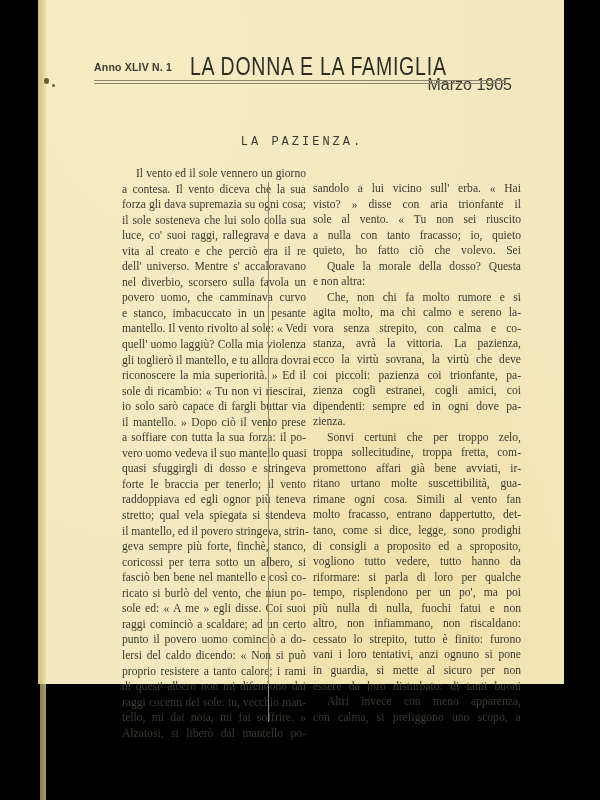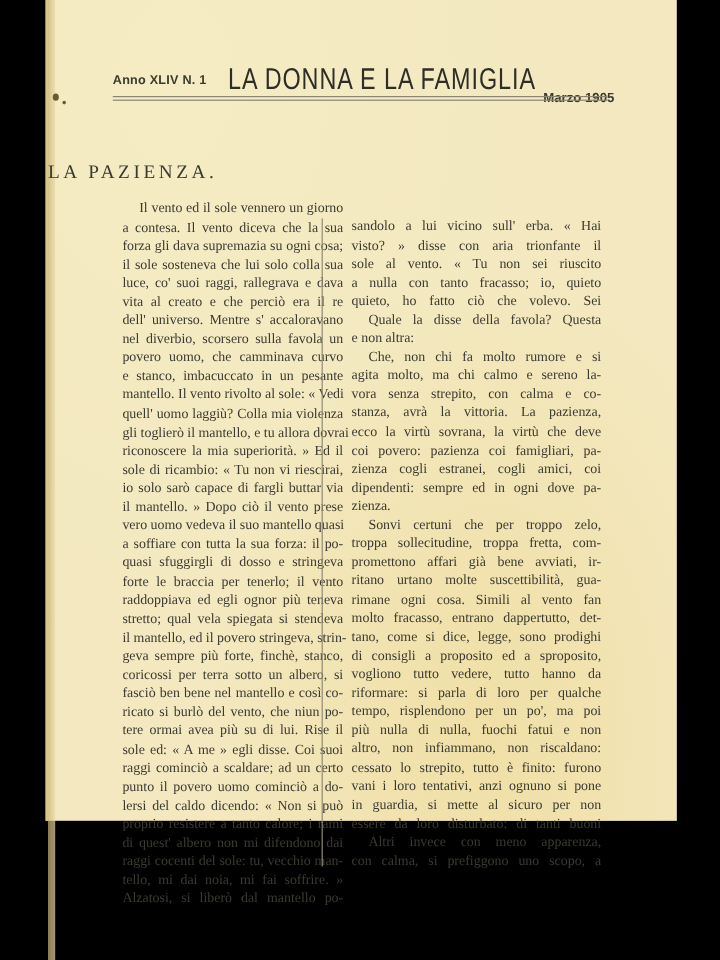--- a/index.html
+++ b/index.html
@@ -12,27 +12,27 @@
       border-left:2px solid #d8c58a;
     }
     .spine-stain { position:absolute; left:0; top:0; width:6px; height:800px;
       background:linear-gradient(to right,#c9b274,#eadba6); opacity:.7; }
     .header { position:absolute; left:54px; top:52px; width:416px; height:40px; }
     .hdr-left { position:absolute; left:0; top:9px; font-family:"Liberation Sans",sans-serif;
       font-weight:bold; font-size:10.5px; color:#3a3a30; letter-spacing:.2px; }
     .hdr-title { position:absolute; left:96px; top:0; font-family:"Liberation Sans",sans-serif;
       font-size:25px; color:#2e2e26; transform:scaleX(.78); transform-origin:left top; letter-spacing:1px; white-space:nowrap; }
     .hdr-right { position:absolute; right:-2px; top:24px; font-family:"Liberation Sans",sans-serif;
-      font-weight:bold; font-size:11px; color:#3a3a30; }
+      font-weight:normal; font-size:16px; color:#3a3a30; }
     .rule1 { position:absolute; left:54px; top:80px; width:412px; border-top:1px solid #8a8470; }
     .rule2 { position:absolute; left:54px; top:83px; width:412px; border-top:1px solid #8a8470; }
-    .article-title { position:absolute; left:0; width:524px; top:135px; 
-      font-family:Liberation Serif, serif; font-size:16px; letter-spacing:3px; color:#3a3a30; }
+    .article-title { position:absolute; left:0; width:524px; top:135px; text-align:center;
+      font-family:Liberation Mono, monospace; font-size:12px; letter-spacing:3px; color:#3a3a30; }
     .col { position:absolute; font-family:"Liberation Serif",serif; font-size:11.6px;
-      line-height:15.55px; color:#3b3a32; text-align:justify; }
+      line-height:15.55px; color:#3b3a32; text-align:justify;margin-left:20px; }
     .col .ln { display:block; white-space:nowrap; text-align-last:justify; text-align:justify; height:15.55px; }
     .col .ln.last { text-align-last:left; }
     .col .ln.ind { padding-left:14px; }
     .col-left { left:62px; top:166px; width:184px; }
     .col-right { left:253px; top:181px; width:208px; }
     .divider { position:absolute; left:228px; top:182px; height:540px; border-left:1px solid #8f8a76; }
     .spot { position:absolute; border-radius:50%; background:#6b5a30; }
   </style>
 </head>
 <body>
@@ -63,59 +63,58 @@
     <span class="ln">nel diverbio, scorsero sulla favola un</span>
     <span class="ln">povero uomo, che camminava curvo</span>
     <span class="ln">e stanco, imbacuccato in un pesante</span>
     <span class="ln">mantello. Il vento rivolto al sole: « Vedi</span>
     <span class="ln">quell' uomo laggiù? Colla mia violenza</span>
     <span class="ln">gli toglierò il mantello, e tu allora dovrai</span>
     <span class="ln">riconoscere la mia superiorità. » Ed il</span>
     <span class="ln">sole di ricambio: « Tu non vi riescirai,</span>
     <span class="ln">io solo sarò capace di fargli buttar via</span>
     <span class="ln">il mantello. » Dopo ciò il vento prese</span>
+    <span class="ln">a soffiare con tutta la sua forza: il po-</span>
     <span class="ln">vero uomo vedeva il suo mantello quasi</span>
-    <span class="ln">a soffiare con tutta la sua forza: il po-</span>
     <span class="ln">quasi sfuggirgli di dosso e stringeva</span>
     <span class="ln">forte le braccia per tenerlo; il vento</span>
     <span class="ln">raddoppiava ed egli ognor più teneva</span>
     <span class="ln">stretto; qual vela spiegata si stendeva</span>
     <span class="ln">il mantello, ed il povero stringeva, strin-</span>
     <span class="ln">geva sempre più forte, finchè, stanco,</span>
     <span class="ln">coricossi per terra sotto un albero, si</span>
     <span class="ln">fasciò ben bene nel mantello e così co-</span>
     <span class="ln">ricato si burlò del vento, che niun po-</span>
-    <span class="ln">tere ormai avea più su di lui. Rise il</span>
     <span class="ln">sole ed: « A me » egli disse. Coi suoi</span>
     <span class="ln">raggi cominciò a scaldare; ad un certo</span>
     <span class="ln">punto il povero uomo cominciò a do-</span>
     <span class="ln">lersi del caldo dicendo: « Non si può</span>
     <span class="ln">proprio resistere a tanto calore; i rami</span>
     <span class="ln">di quest' albero non mi difendono dai</span>
     <span class="ln">raggi cocenti del sole: tu, vecchio man-</span>
     <span class="ln">tello, mi dai noia, mi fai soffrire. »</span>
     <span class="ln">Alzatosi, si liberò dal mantello po-</span>
   </div>
 
   <div class="divider"></div>
 
   <div class="col col-right">
     <span class="ln">sandolo a lui vicino sull' erba. « Hai</span>
     <span class="ln">visto? » disse con aria trionfante il</span>
     <span class="ln">sole al vento. « Tu non sei riuscito</span>
     <span class="ln">a nulla con tanto fracasso; io, quieto</span>
     <span class="ln">quieto, ho fatto ciò che volevo. Sei</span>
-    <span class="ln ind">Quale la disse della favola? Questa</span>
+    <span class="ln ind">Quale la morale della dosso? Questa</span>
     <span class="ln last">e non altra:</span>
     <span class="ln ind">Che, non chi fa molto rumore e si</span>
     <span class="ln">agita molto, ma chi calmo e sereno la-</span>
     <span class="ln">vora senza strepito, con calma e co-</span>
     <span class="ln">stanza, avrà la vittoria. La pazienza,</span>
     <span class="ln">ecco la virtù sovrana, la virtù che deve</span>
-    <span class="ln">coi povero: pazienza coi famigliari, pa-</span>
+    <span class="ln">coi piccoli: pazienza coi trionfante, pa-</span>
     <span class="ln">zienza cogli estranei, cogli amici, coi</span>
     <span class="ln">dipendenti: sempre ed in ogni dove pa-</span>
     <span class="ln last">zienza.</span>
     <span class="ln ind">Sonvi certuni che per troppo zelo,</span>
     <span class="ln">troppa sollecitudine, troppa fretta, com-</span>
     <span class="ln">promettono affari già bene avviati, ir-</span>
     <span class="ln">ritano urtano molte suscettibilità, gua-</span>
     <span class="ln">rimane ogni cosa. Simili al vento fan</span>
     <span class="ln">molto fracasso, entrano dappertutto, det-</span>
     <span class="ln">tano, come si dice, legge, sono prodighi</span>

